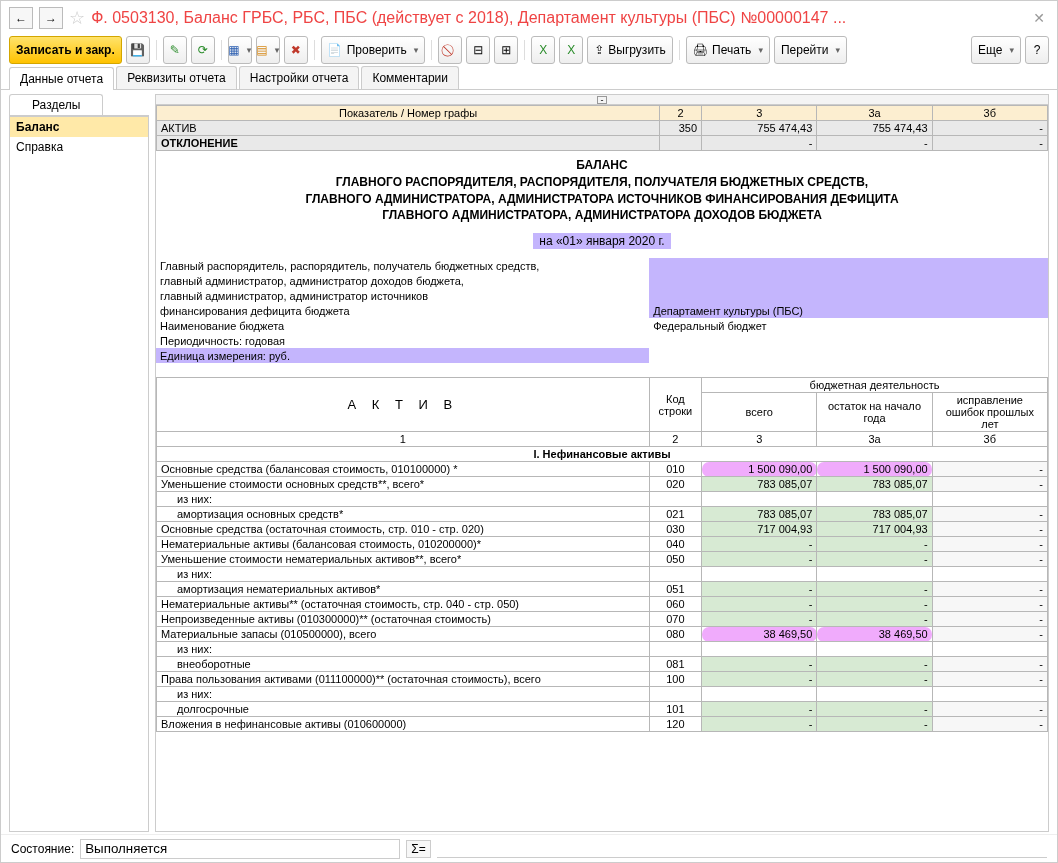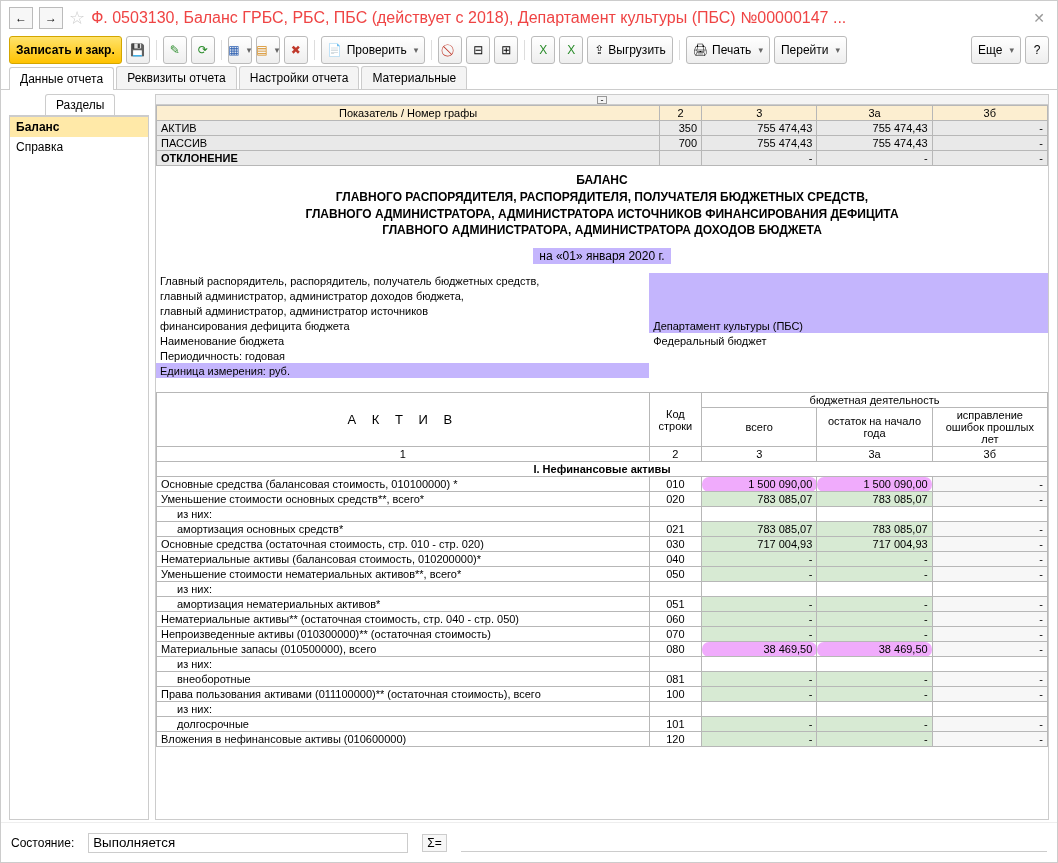--- a/index.html
+++ b/index.html
@@ -20,21 +20,21 @@
   .tb-sep { width:1px; height:20px; background:#ddd; margin:0 2px; }
   .spacer { flex:1; }
   
   .tabs { display:flex; border-bottom:1px solid #ccc; padding:0 8px; height:25px; align-items:flex-end; gap:0; }
   .tab { padding:4px 10px; border:1px solid #ccc; border-bottom:none; background:#f4f4f4; border-radius:3px 3px 0 0; margin-right:2px; }
   .tab.active { background:#fff; position:relative; top:1px; }
   
   .body { flex:1; display:flex; padding:4px 8px 2px 8px; gap:6px; min-height:0; }
   .sections { width:140px; display:flex; flex-direction:column; }
   .sections-tabs { display:flex; border-bottom:1px solid #ccc; }
-  .sections-tab { padding:3px 10px; border:1px solid #ccc; border-bottom:none; background:#fff; border-radius:3px 3px 0 0;margin-left:36px; }
+  .sections-tab { padding:3px 22px; border:1px solid #ccc; border-bottom:none; background:#fff; border-radius:3px 3px 0 0; }
   .sections-list { flex:1; border:1px solid #ccc; background:#fff; }
   .sec-item { padding:3px 6px; }
   .sec-item.active { background:#ffe9a8; font-weight:bold; }
   .sheet-wrap { flex:1; display:flex; flex-direction:column; min-width:0; }
   .collapse-bar { height:10px; border:1px solid #ccc; border-bottom:none; display:flex; justify-content:center; align-items:center; background:#f4f4f4; }
   .collapse-bar span { font-size:9px; border:1px solid #999; width:10px; height:8px; line-height:6px; text-align:center;}
   .sheet { flex:1; overflow:auto; border:1px solid #ccc; background:#fff; position:relative; }
   table { border-collapse:collapse; width:100%; }
   td,th { border:1px solid #b7b7b7; padding:1px 4px; font-size:11px; height:15px; }
   .hdr { background:#fceed0; text-align:center; }
@@ -42,21 +42,21 @@
   .ctr { text-align:center; }
   .gray { background:#e9e9e9; }
   .noborder td { border:none;margin-left:44px; }
   .blue { background:#c4b5fd; }
   .ltgreen { background:#d7ead3; }
   .ltyellow { background:#f0abfc;border-radius:7px; }
   .ltblank { background:#f7f7f7; }
   .title-block { text-align:center; font-weight:bold; padding:6px 0; line-height:1.4;}
   .indent { padding-left:20px; }
   
-  .status { display:flex; align-items:center; padding:12px 10px; gap:14px; border-top:1px solid #eee; height:40px;}
+  .status { display:flex; align-items:center; padding:12px 10px; gap:6px; border-top:1px solid #eee; height:28px;}
   .status input { flex:0 0 320px; height:20px; border:1px solid #ccc; padding:0 4px; }
   .sum-lbl { border:1px solid #ccc; padding:1px 4px; background:#f7f7f7;}
   .sum-field { flex:1; border-bottom:1px solid #ccc; height:18px;}
   
   .i-green{color:#2a8c2a;} .i-red{color:#c0392b;} .i-blue{color:#2a5db0;} .i-orange{color:#d68a1a;}
 </style>
 </head>
 <body>
 
 <div class="win">
@@ -127,21 +127,21 @@
       </div>
     <span class="spacer"></span>
     <div class="btn dropdown">Еще</div>
     <div class="btn icon-only">?</div>
   </div>
 
   <div class="tabs">
     <div class="tab active">Данные отчета</div>
     <div class="tab">Реквизиты отчета</div>
     <div class="tab">Настройки отчета</div>
-    <div class="tab">Материальные</div>
+    <div class="tab">Комментарии</div>
   </div>
 
   <div class="body">
     <div class="sections">
       <div class="sections-tabs">
           <div class="sections-tab">Разделы</div>
         </div>
       <div class="sections-list">
         <div class="sec-item active">Баланс</div>
         <div class="sec-item">Справка</div>
@@ -159,27 +159,20 @@
               <tr>
             <td class="hdr" style="width:480px">Показатель / Номер графы</td>
             <td class="hdr" style="width:40px">2</td>
             <td class="hdr" style="width:110px">3</td>
             <td class="hdr" style="width:110px">3а</td>
             <td class="hdr" style="width:110px">3б</td>
           </tr>
           <tr class="gray">
             <td>АКТИВ</td>
             <td class="num">350</td>
-            <td class="num">755 474,43</td>
-            <td class="num">755 474,43</td>
-            <td class="num">-</td>
-          </tr>
-          <tr class="gray">
-            <td>ПАССИВ</td>
-            <td class="num">700</td>
             <td class="num">755 474,43</td>
             <td class="num">755 474,43</td>
             <td class="num">-</td>
           </tr>
           <tr class="gray">
             <td style="font-weight:bold">ОТКЛОНЕНИЕ</td>
             <td class="num"></td>
             <td class="num">-</td>
             <td class="num">-</td>
             <td class="num">-</td>

